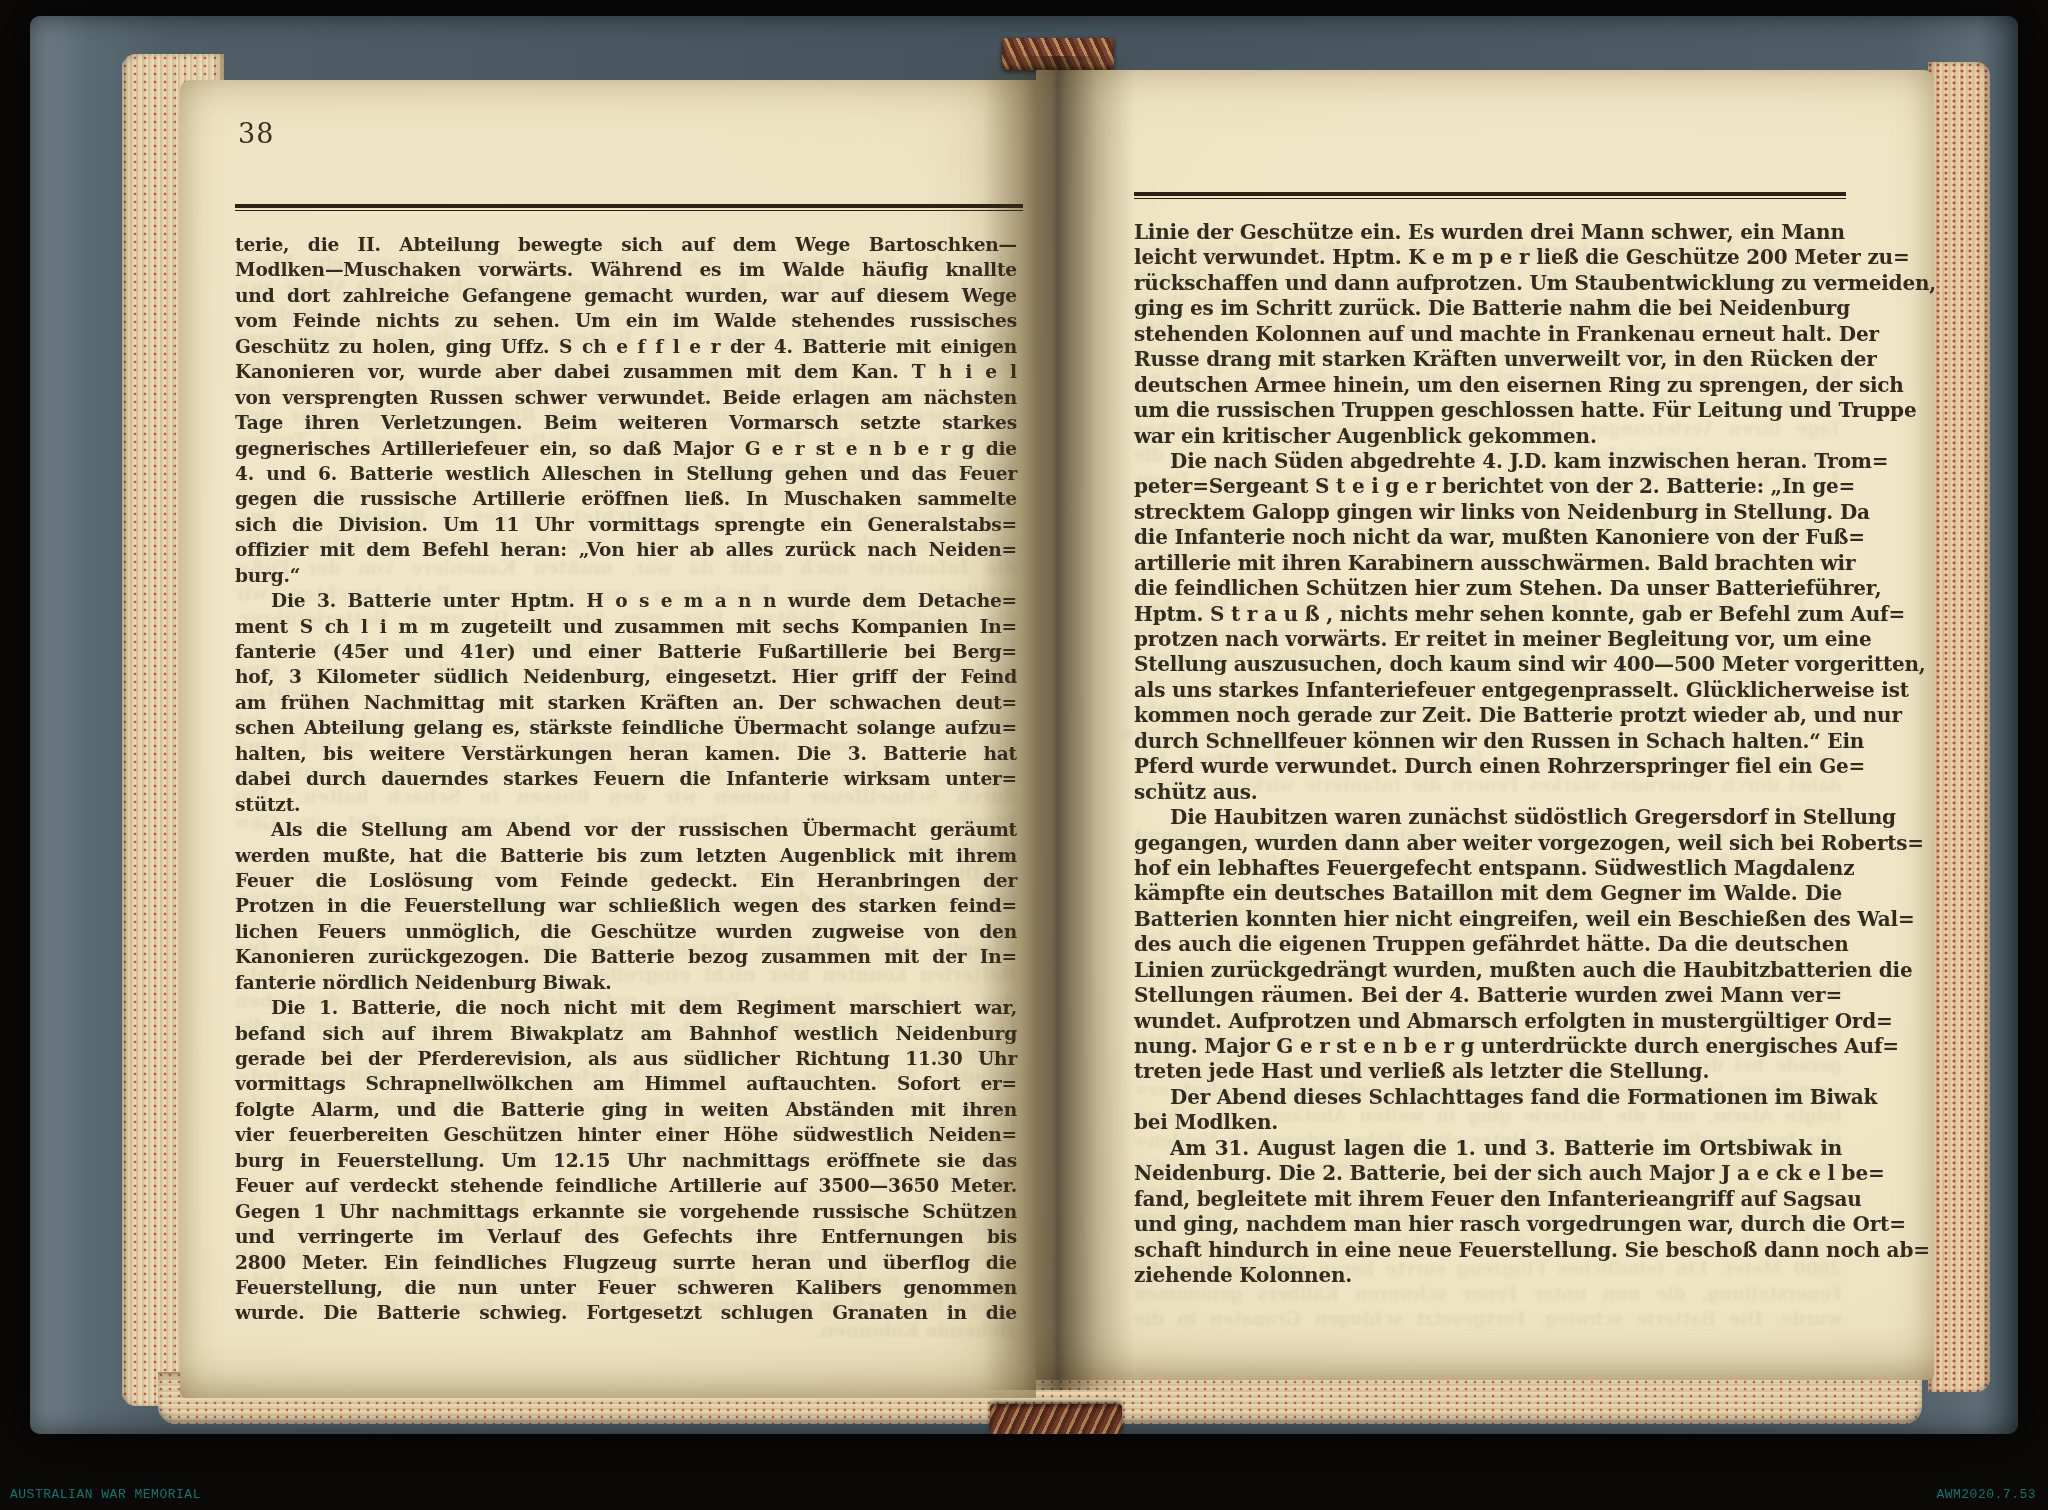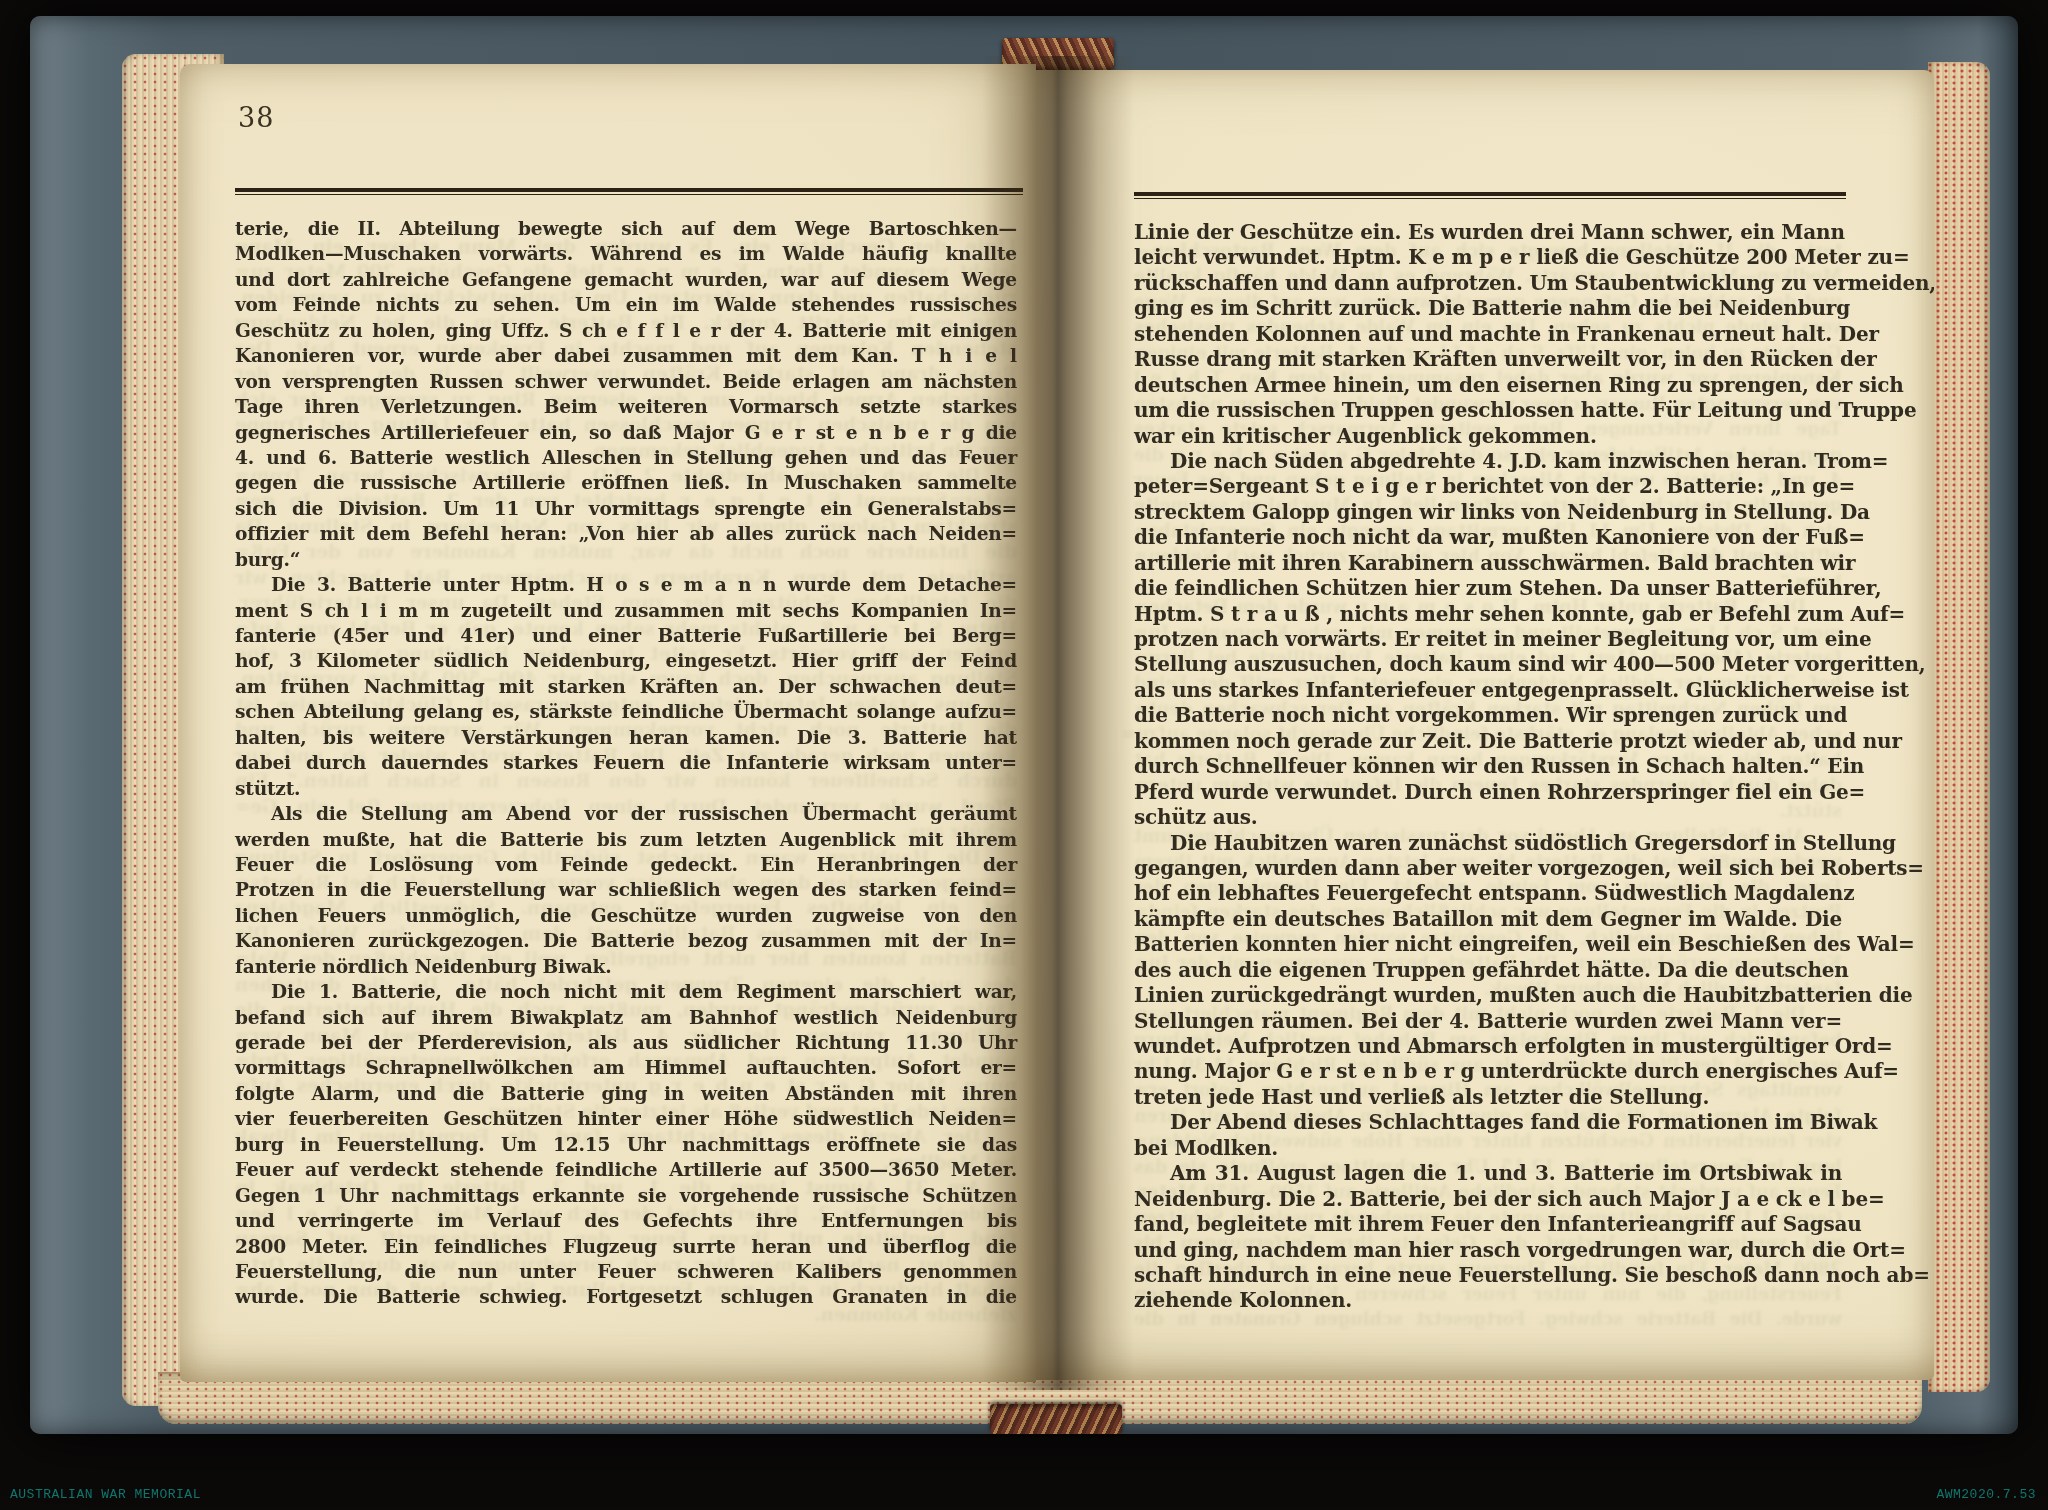--- a/index.html
+++ b/index.html
@@ -29,21 +29,21 @@
   
   .headband{position:absolute;border-radius:4px;}
   .headband-top{left:972px;top:22px;width:112px;height:32px;
     background:repeating-linear-gradient(65deg,#7a4030 0 4px,#b98a55 4px 7px,#5d2e22 7px 11px);
     box-shadow:0 2px 4px rgba(0,0,0,.6), inset 0 -3px 4px rgba(0,0,0,.45);}
   .headband-bottom{left:960px;top:1388px;width:132px;height:30px;
     background:repeating-linear-gradient(115deg,#6d3527 0 4px,#a97c4c 4px 7px,#512a1e 7px 11px);
     box-shadow:0 -2px 4px rgba(0,0,0,.6), inset 0 3px 4px rgba(0,0,0,.45);}
   
   .page{position:absolute;overflow:hidden;}
-  .page-left{left:150px;top:48px;width:856px;height:1318px;border-radius:10px 0 0 6px;
+  .page-left{left:150px;top:64px;width:856px;height:1318px;border-radius:10px 0 0 6px;
     background:radial-gradient(120% 95% at 35% 42%, #f1e7c9 0%, #eee3c3 55%, #e6d9b6 85%, #ddcfa9 100%);
     box-shadow:inset 22px 10px 36px -18px rgba(125,98,48,.38), inset -48px 0 70px -26px rgba(110,85,40,.5),
                inset 0 -30px 40px -24px rgba(115,90,42,.45);}
   .page-right{left:1006px;top:54px;width:898px;height:1310px;border-radius:0 10px 6px 0;
     background:radial-gradient(120% 95% at 62% 40%, #f3e9cb 0%, #efe5c5 55%, #e8dcb9 85%, #decfa9 100%);
     box-shadow:inset -22px 10px 36px -18px rgba(125,98,48,.38), inset 52px 0 78px -28px rgba(105,80,38,.52),
                inset 0 -30px 40px -24px rgba(115,90,42,.45);}
   .gutter{position:absolute;left:952px;top:40px;width:152px;height:1334px;pointer-events:none;
     background:linear-gradient(90deg,rgba(60,45,18,0) 0%,rgba(70,52,22,.25) 26%,rgba(40,28,12,.52) 46%,
                rgba(25,17,8,.6) 50%,rgba(40,28,12,.5) 56%,rgba(70,52,22,.22) 76%,rgba(60,45,18,0) 100%);}
@@ -241,21 +241,20 @@
           <div class="line ind">Die nach Süden abgedrehte 4. J.D. kam inzwischen heran. Trom=</div>
           <div class="line">peter=Sergeant S t e i g e r berichtet von der 2. Batterie: „In ge=</div>
           <div class="line">strecktem Galopp gingen wir links von Neidenburg in Stellung. Da</div>
           <div class="line">die Infanterie noch nicht da war, mußten Kanoniere von der Fuß=</div>
           <div class="line">artillerie mit ihren Karabinern ausschwärmen. Bald brachten wir</div>
           <div class="line">die feindlichen Schützen hier zum Stehen. Da unser Batterieführer,</div>
           <div class="line">Hptm. S t r a u ß , nichts mehr sehen konnte, gab er Befehl zum Auf=</div>
           <div class="line">protzen nach vorwärts. Er reitet in meiner Begleitung vor, um eine</div>
           <div class="line">Stellung auszusuchen, doch kaum sind wir 400—500 Meter vorgeritten,</div>
           <div class="line">als uns starkes Infanteriefeuer entgegenprasselt. Glücklicherweise ist</div>
-          <div class="line">die Batterie noch nicht vorgekommen. Wir sprengen zurück und</div>
           <div class="line">kommen noch gerade zur Zeit. Die Batterie protzt wieder ab, und nur</div>
           <div class="line">durch Schnellfeuer können wir den Russen in Schach halten.“ Ein</div>
           <div class="line">Pferd wurde verwundet. Durch einen Rohrzerspringer fiel ein Ge=</div>
           <div class="line end">schütz aus.</div>
           <div class="line ind">Die Haubitzen waren zunächst südöstlich Gregersdorf in Stellung</div>
           <div class="line">gegangen, wurden dann aber weiter vorgezogen, weil sich bei Roberts=</div>
           <div class="line">hof ein lebhaftes Feuergefecht entspann. Südwestlich Magdalenz</div>
           <div class="line">kämpfte ein deutsches Bataillon mit dem Gegner im Walde. Die</div>
           <div class="line">Batterien konnten hier nicht eingreifen, weil ein Beschießen des Wal=</div>
           <div class="line">des auch die eigenen Truppen gefährdet hätte. Da die deutschen</div>

